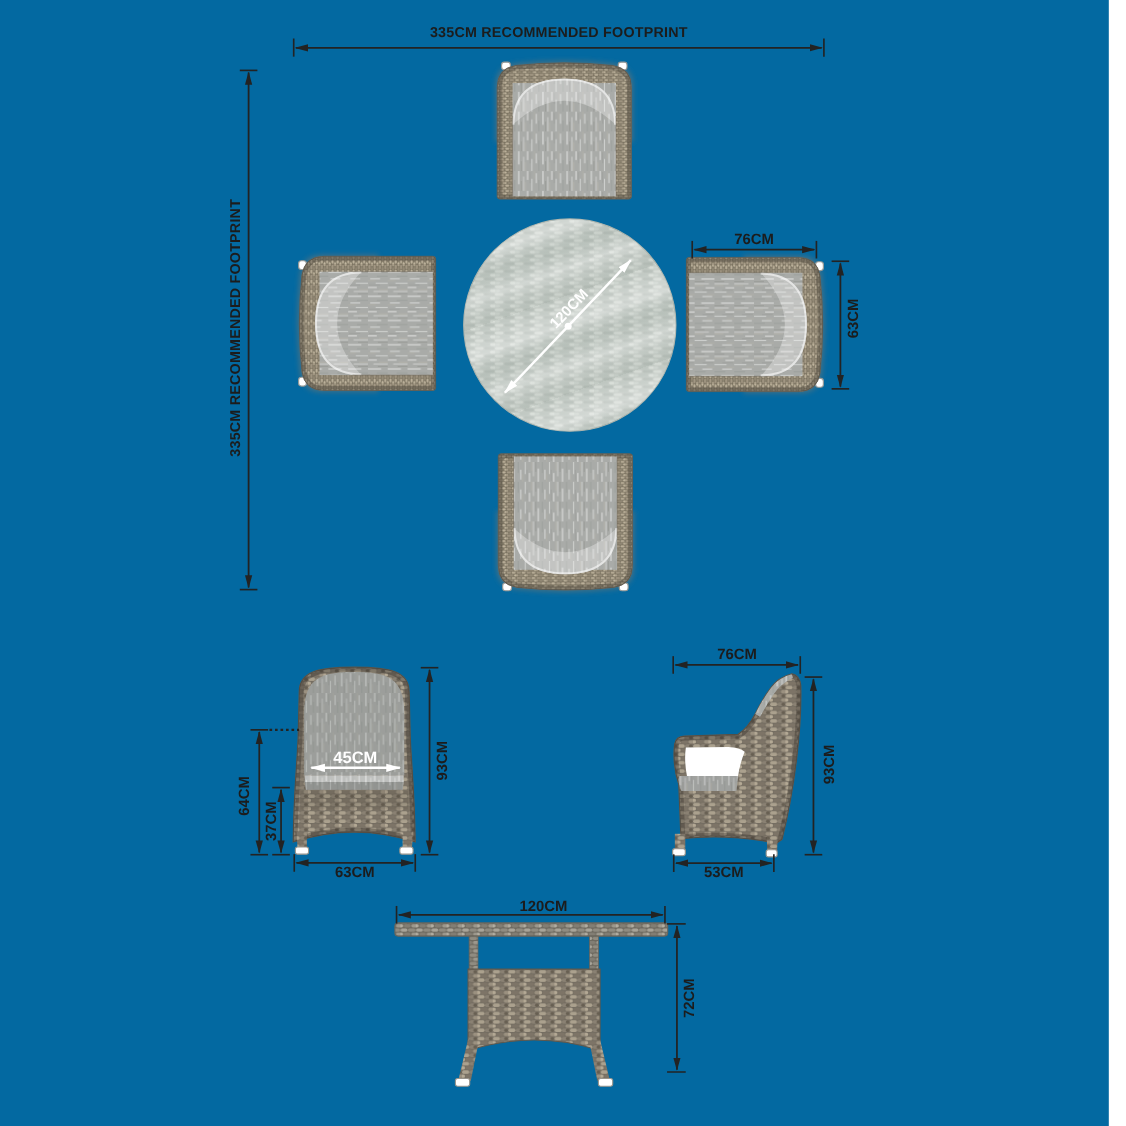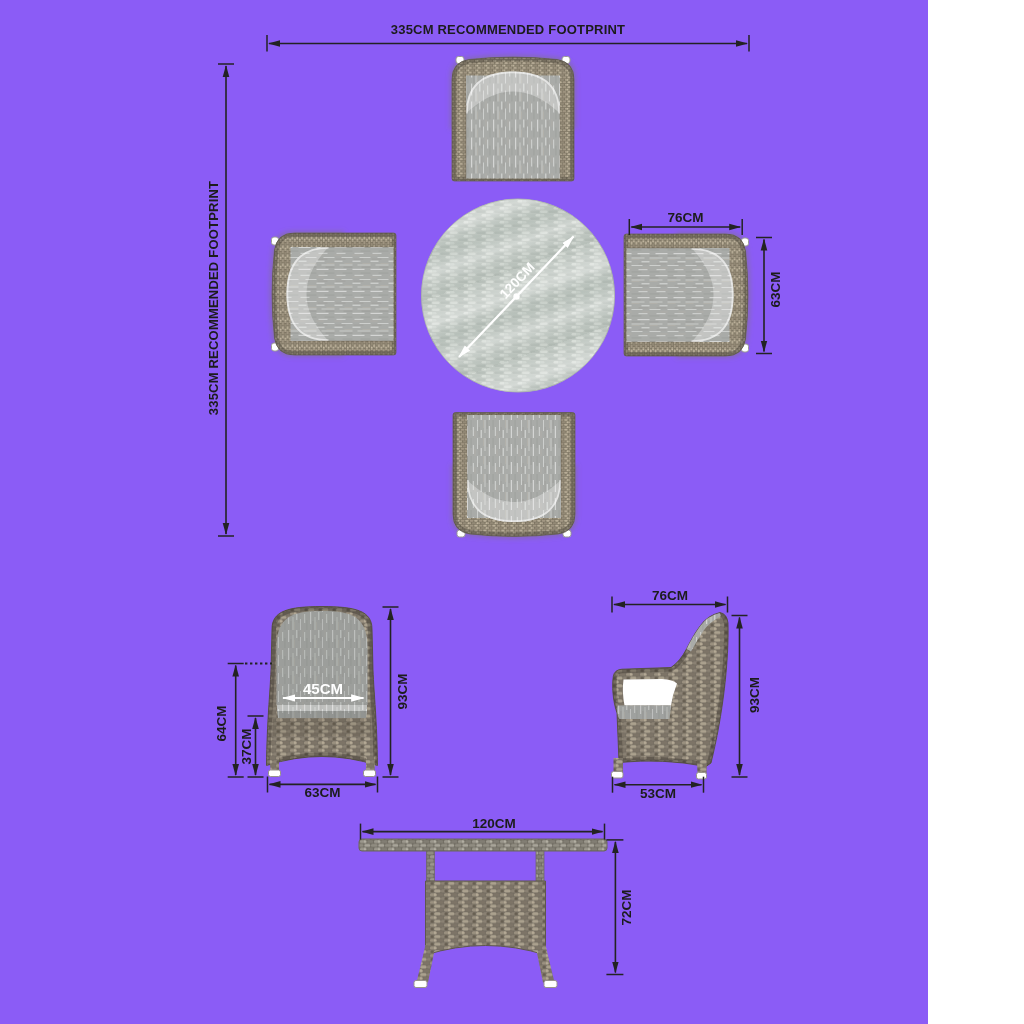--- a/index.html
+++ b/index.html
@@ -1,16 +1,16 @@
 <!DOCTYPE html>
 <html><head>
 <meta charset="utf-8">
 <style>
 html,body{margin:0;padding:0;background:#ffffff;}
-.pg{position:relative;width:928px;height:1024px;background:#8b5cf6;overflow:hidden;}
+.pg{position:relative;width:1008px;height:1024px;background:#0369a1;overflow:hidden;}
 text{font-family:"Liberation Sans",sans-serif;font-weight:bold;fill:#1c1c1c;}
 .d{font-size:13.5px;text-anchor:middle;}
 .dl{font-size:13px;letter-spacing:.2px;text-anchor:middle;}
 .dim{stroke:#232323;stroke-width:1.6;fill:none;}
 .tick{stroke:#232323;stroke-width:1.5;fill:none;}
 .wdim{stroke:#ffffff;stroke-width:2.2;fill:none;}
 </style>
 </head>
 <body>
 <div class="pg">

